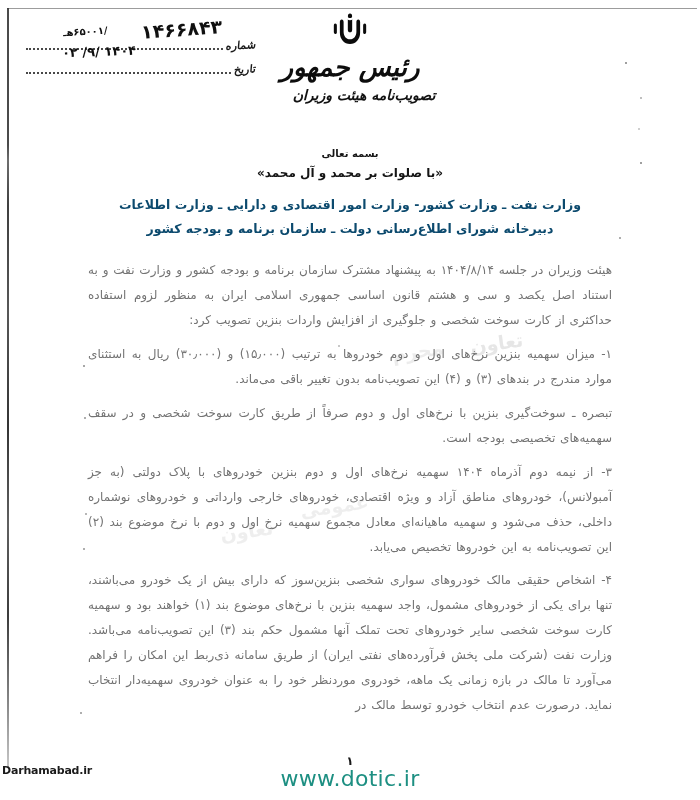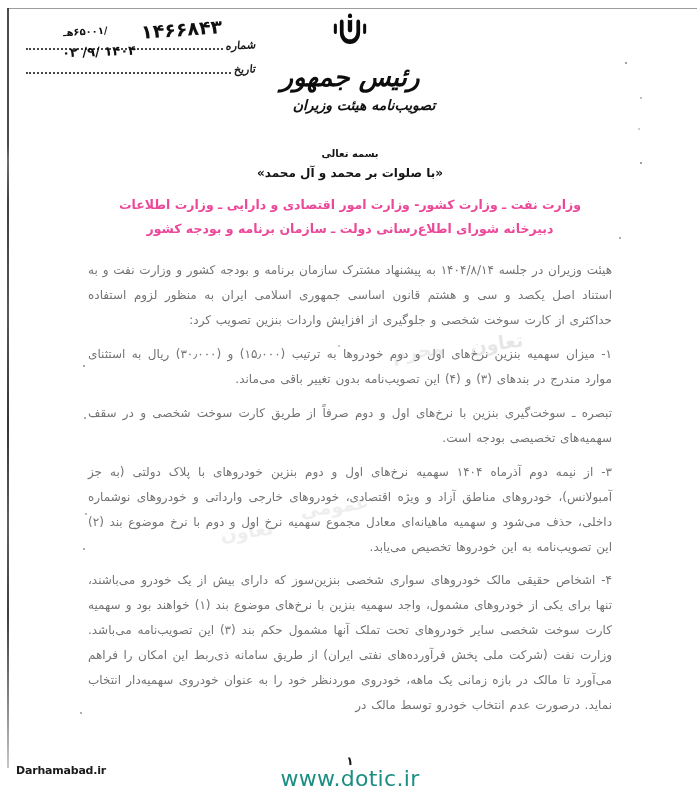--- a/index.html
+++ b/index.html
@@ -124,21 +124,21 @@
   }
   .country {
     margin-top: 1px;
     font-family: "DejaVu Sans", sans-serif;
     font-size: 9px;
     font-weight: 700;
     color: #111;
     letter-spacing: .2px;
   }
   .office {
-    margin-top: 14px;
+    margin-top: 4px;
     font-family: "DejaVu Serif", "Liberation Serif", serif;
     font-size: 26px;
     font-weight: 700;
     font-style: italic;
     color: #0d0d0d;
     line-height: 1;
     letter-spacing: -1px;
   }
   .doctype {
     margin-top: 7px;
@@ -174,21 +174,21 @@
   .addressees {
     position: absolute;
     left: 90px;
     top: 193px;
     width: 520px;
     text-align: center;
   }
   .addressees div {
     font-size: 12.5px;
     font-weight: 700;
-    color: #ec4899;
+    color: #0c4a6e;
     line-height: 1.9;
     letter-spacing: -.1px;
   }
 
   
   .body {
     position: absolute;
     right: 88px;
     top: 258px;
     width: 524px;
@@ -223,21 +223,21 @@
     width: 700px;
     text-align: center;
     font-family: "DejaVu Sans", sans-serif;
     font-size: 22px;
     letter-spacing: .3px;
     direction: ltr;
   }
   .dotic span { color: #1d8f82; }
   .site-credit {
     position: absolute;
-    left: 16px;
+    left: 2px;
     top: 764px;
     direction: ltr;
     font-family: "DejaVu Sans", sans-serif;
     font-size: 11px;
     font-weight: 700;
     color: #1b1b1b;
     letter-spacing: -.2px;
   }
 </style>
 </head>

